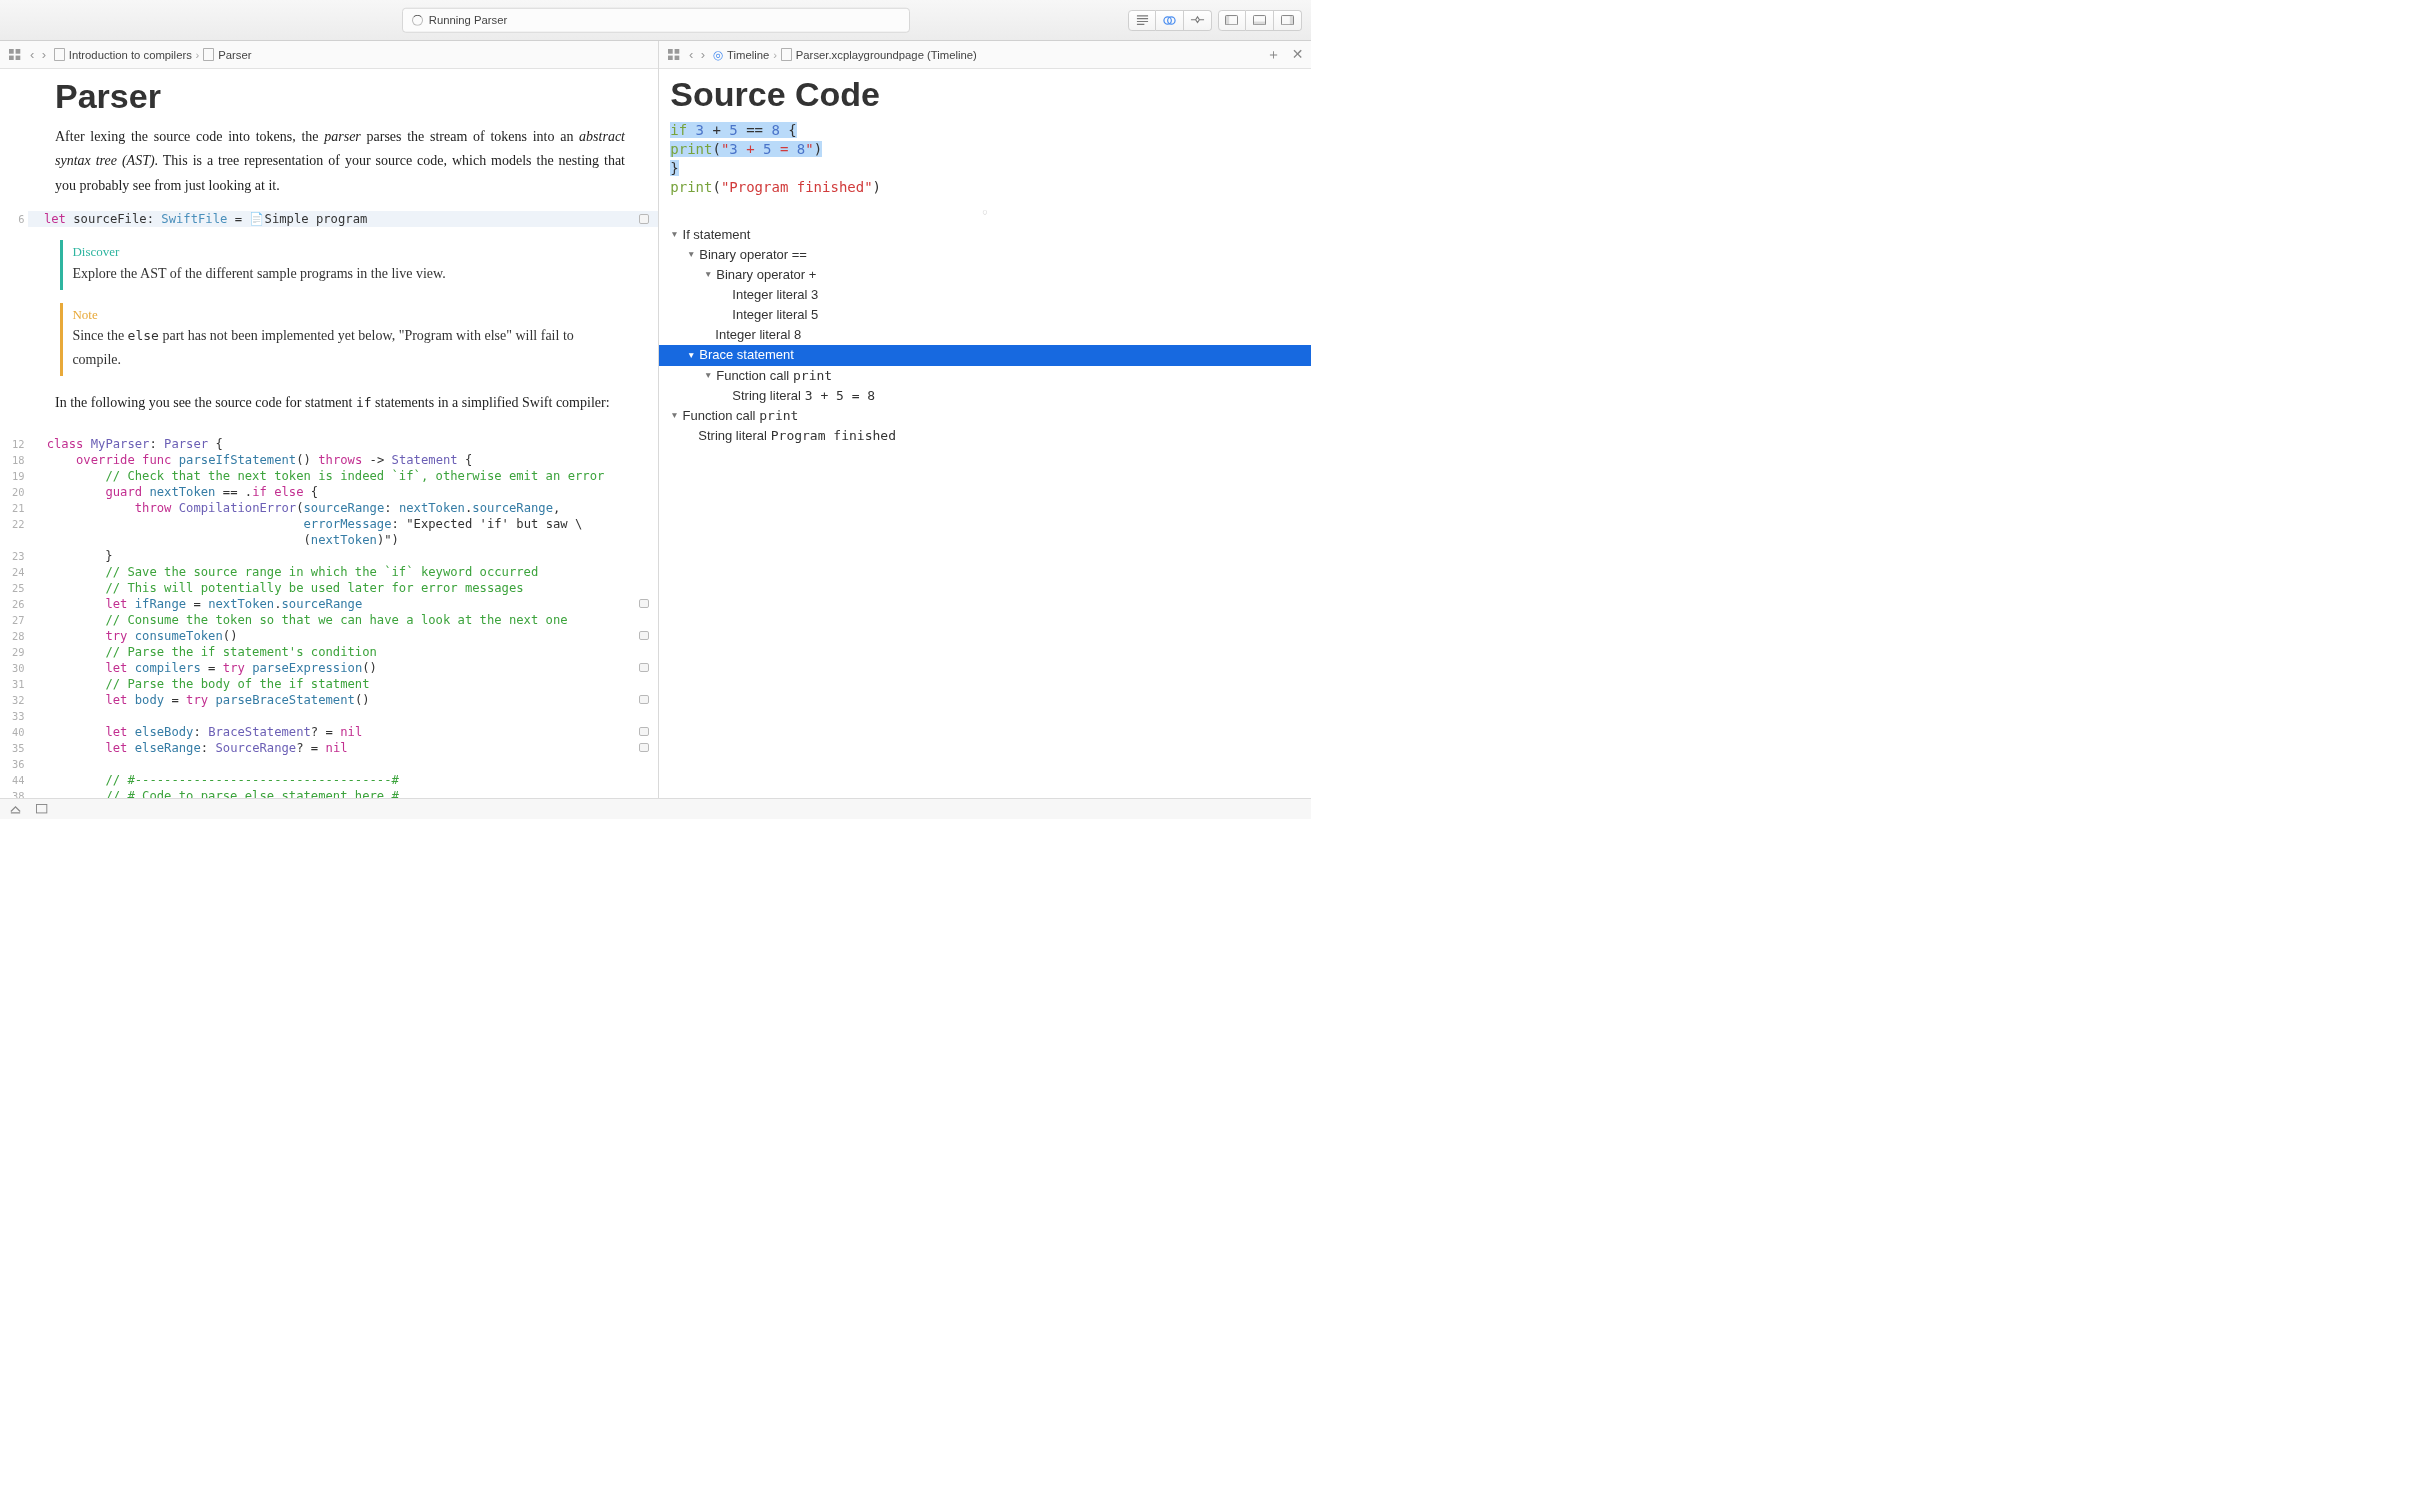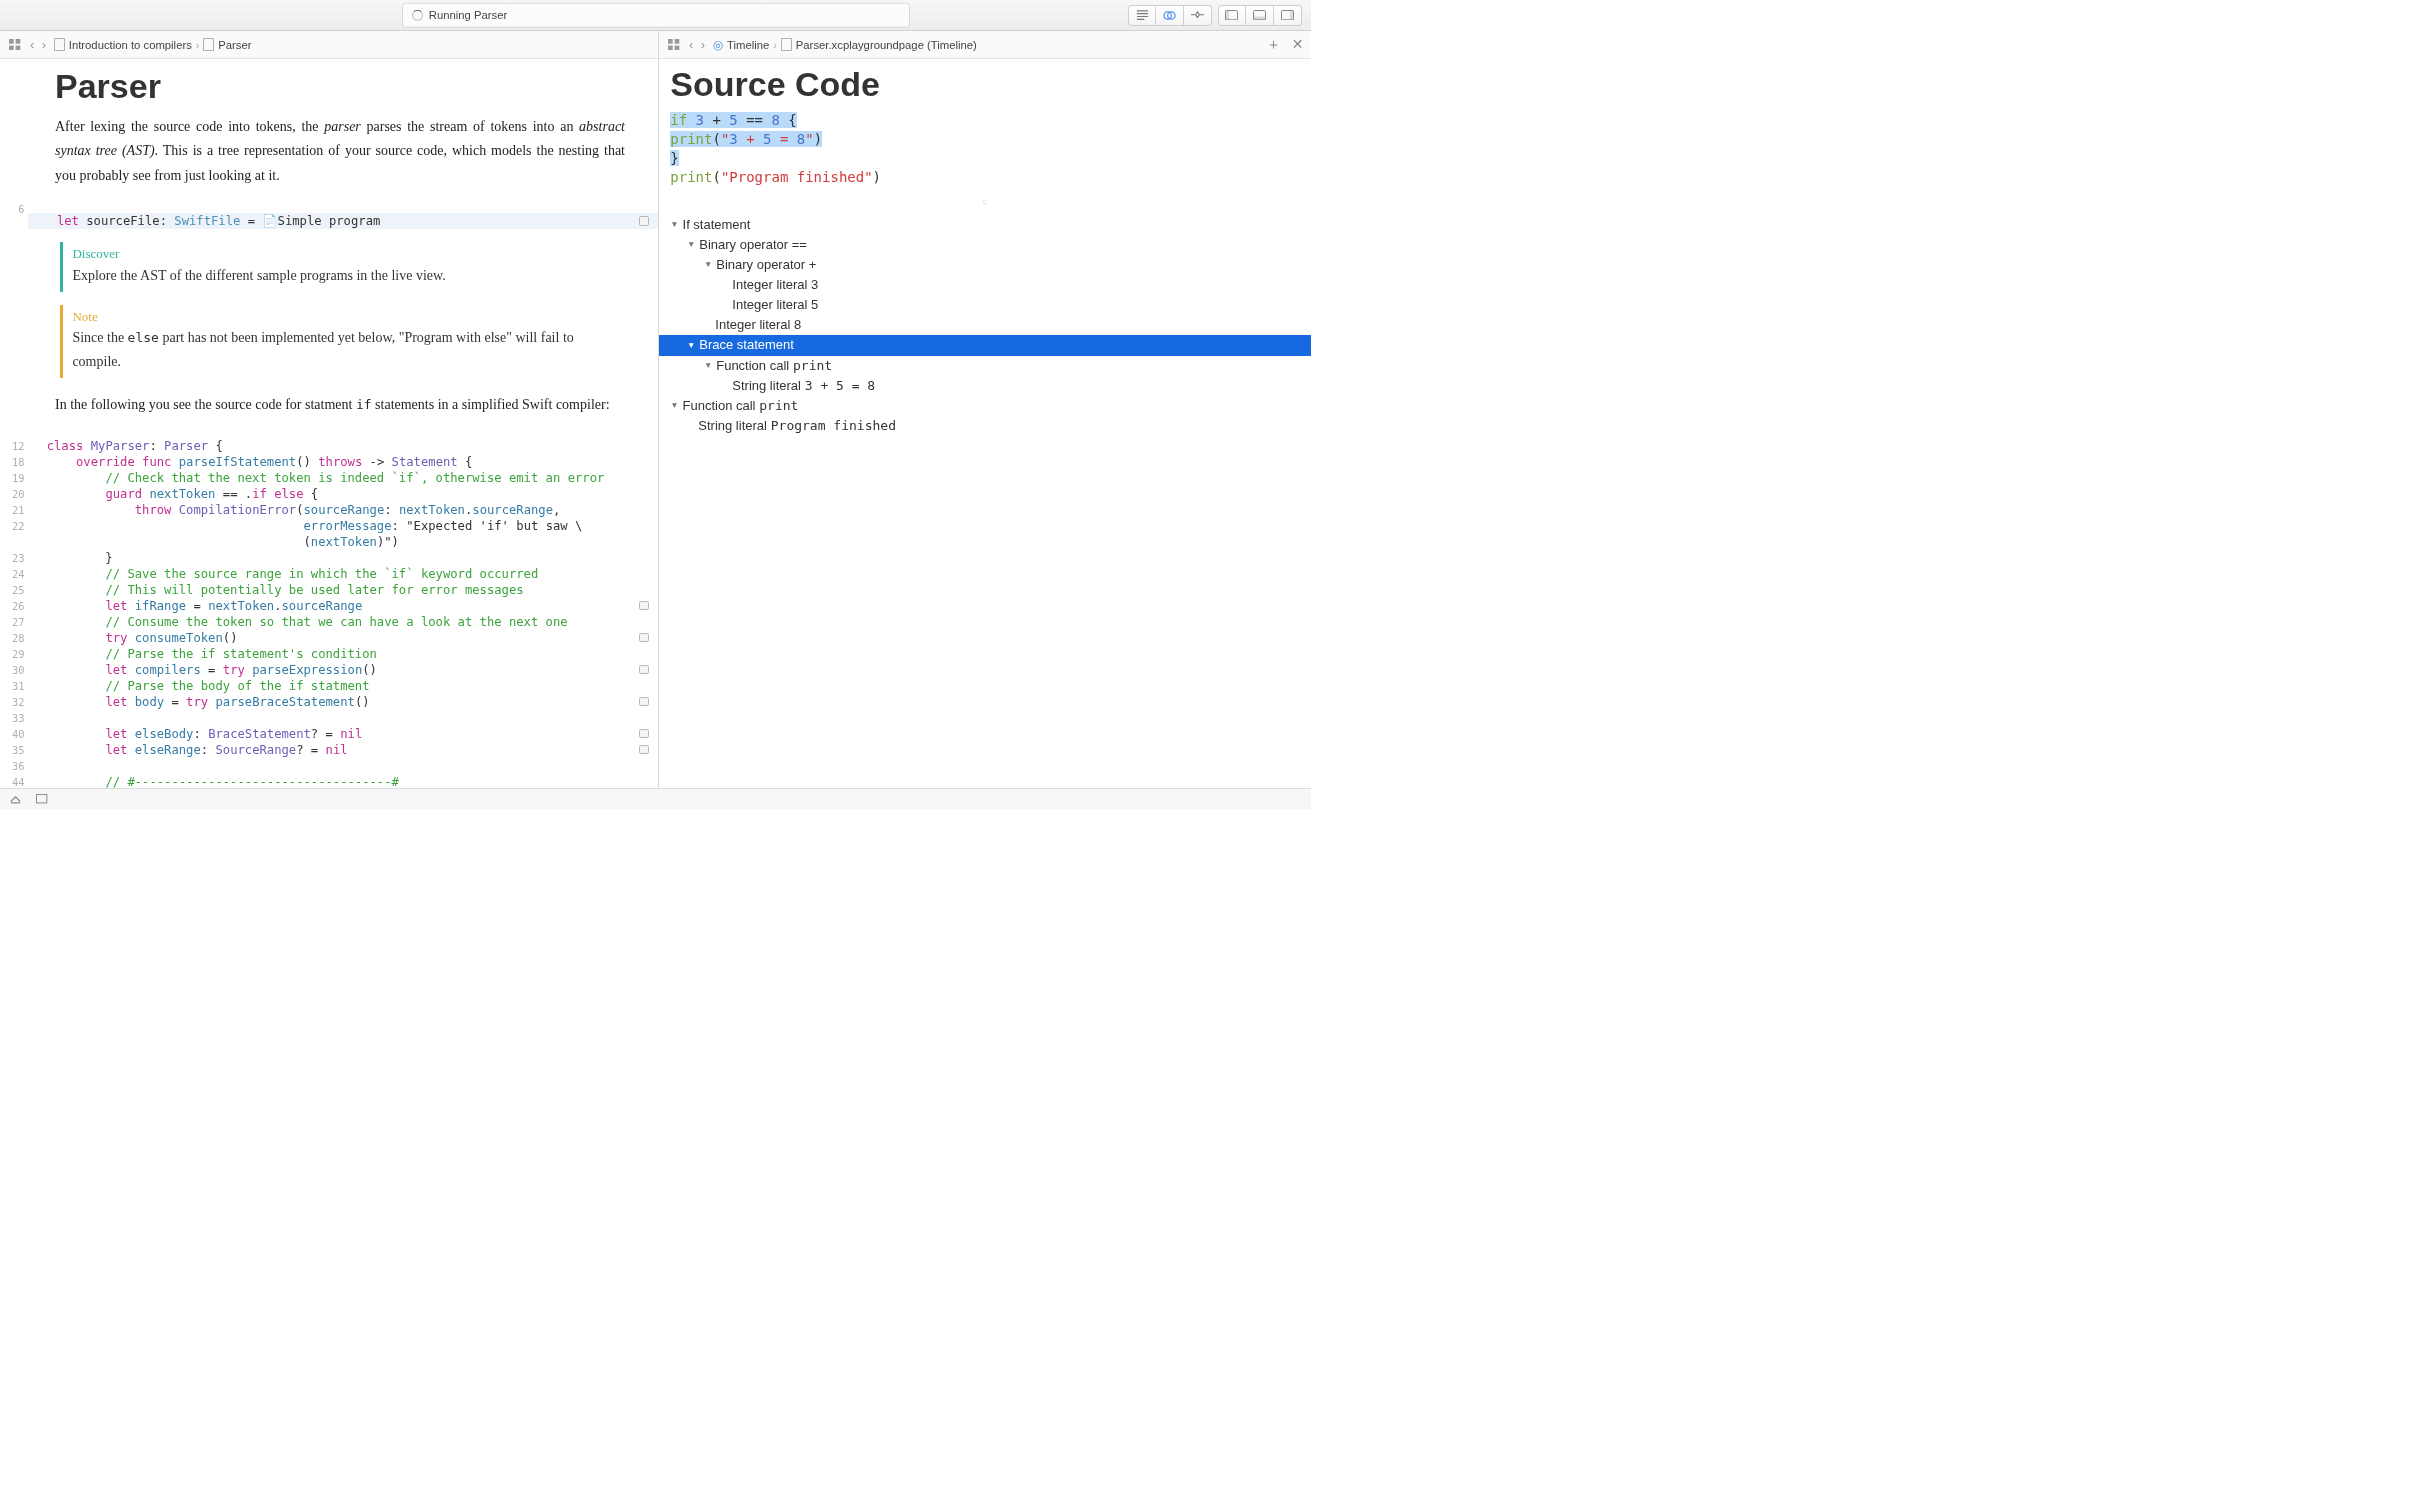--- a/index.html
+++ b/index.html
@@ -8,21 +8,21 @@
   font-size: 11.3px;
   color: #333;
   background: #fff;
   width: 1311px;
   height: 819px;
   overflow: hidden;
 }
 
 
 .toolbar {
-  height: 31px;
+  height: 41px;
   background: linear-gradient(to bottom, #f7f7f7, #ececec);
   border-bottom: 0.9px solid #d0d0d0;
   display: flex;
   align-items: center;
   padding: 0 9.4px;
   position: relative;
 }
 .status-pill {
   position: absolute;
   left: 50%;
@@ -124,21 +124,21 @@
   margin-bottom: 7.5px;
   color: #222;
 }
 .prose .italic { font-style: italic; }
 .prose code { font-family: "SF Mono", Menlo, monospace; font-size: 13px; }
 .codezone { display: flex; }
 .gcol { width: 32px; text-align: right; color: #b0b0b0; font-size: 10.4px; padding-right: 7.5px; flex-shrink: 0;}
 .gcol div { height: 16px; line-height: 16px;}
 .lines { flex: 1; }
 .line { height: 16px; line-height: 16px; white-space: pre; position: relative;}
-.line.hl { background: #eef3f9; margin-left: -3.8px; padding-left: 14px; margin-top: 12px;}
+.line.hl { background: #eef3f9; margin-left: -3.8px; padding-left: 1px;}
 .result-box {
   position: absolute; right: 9.4px;
   width: 9.4px; height: 9.4px;
   border: 0.9px solid #b8b8b8;
   border-radius: 1.9px;
   background: #f5f5f5;
   top: 2.8px;
 }
 
 

